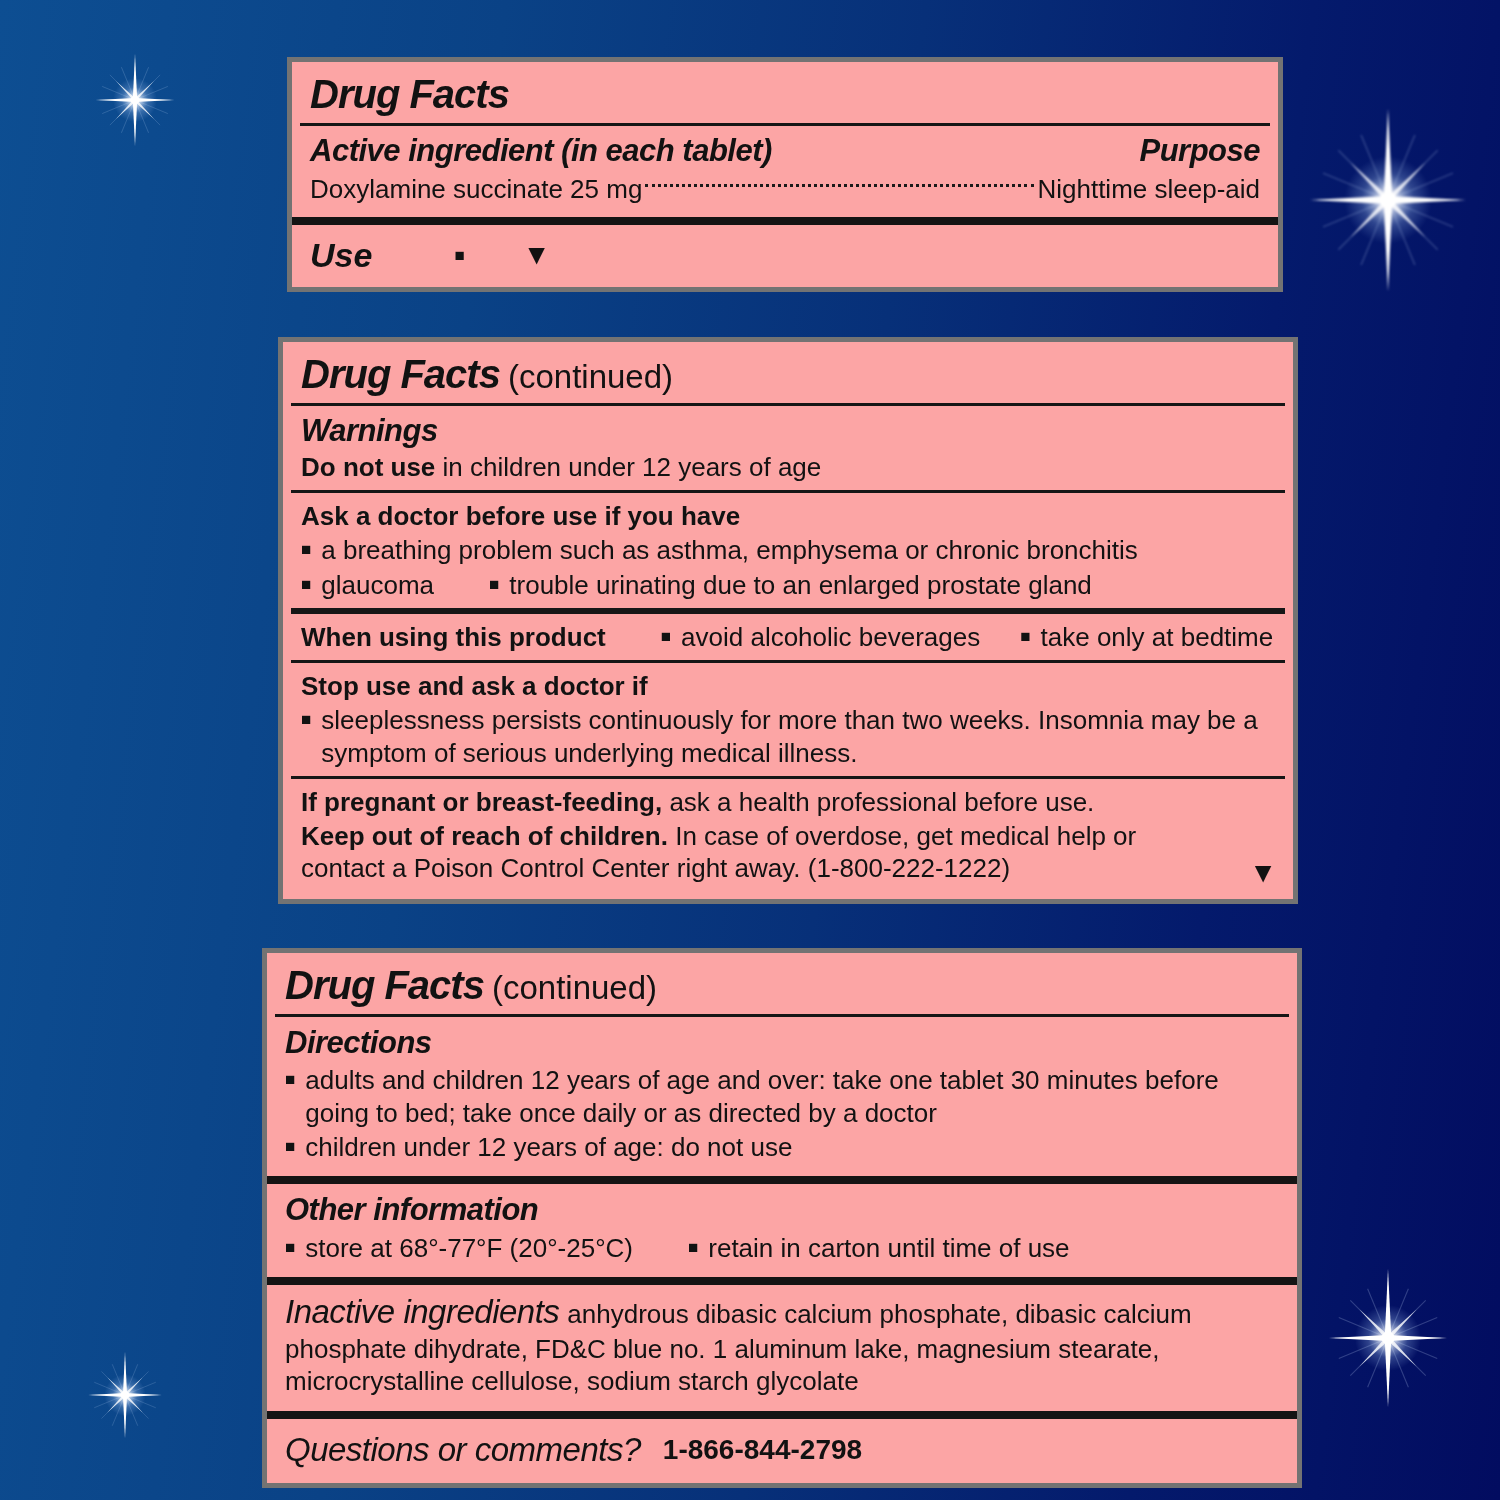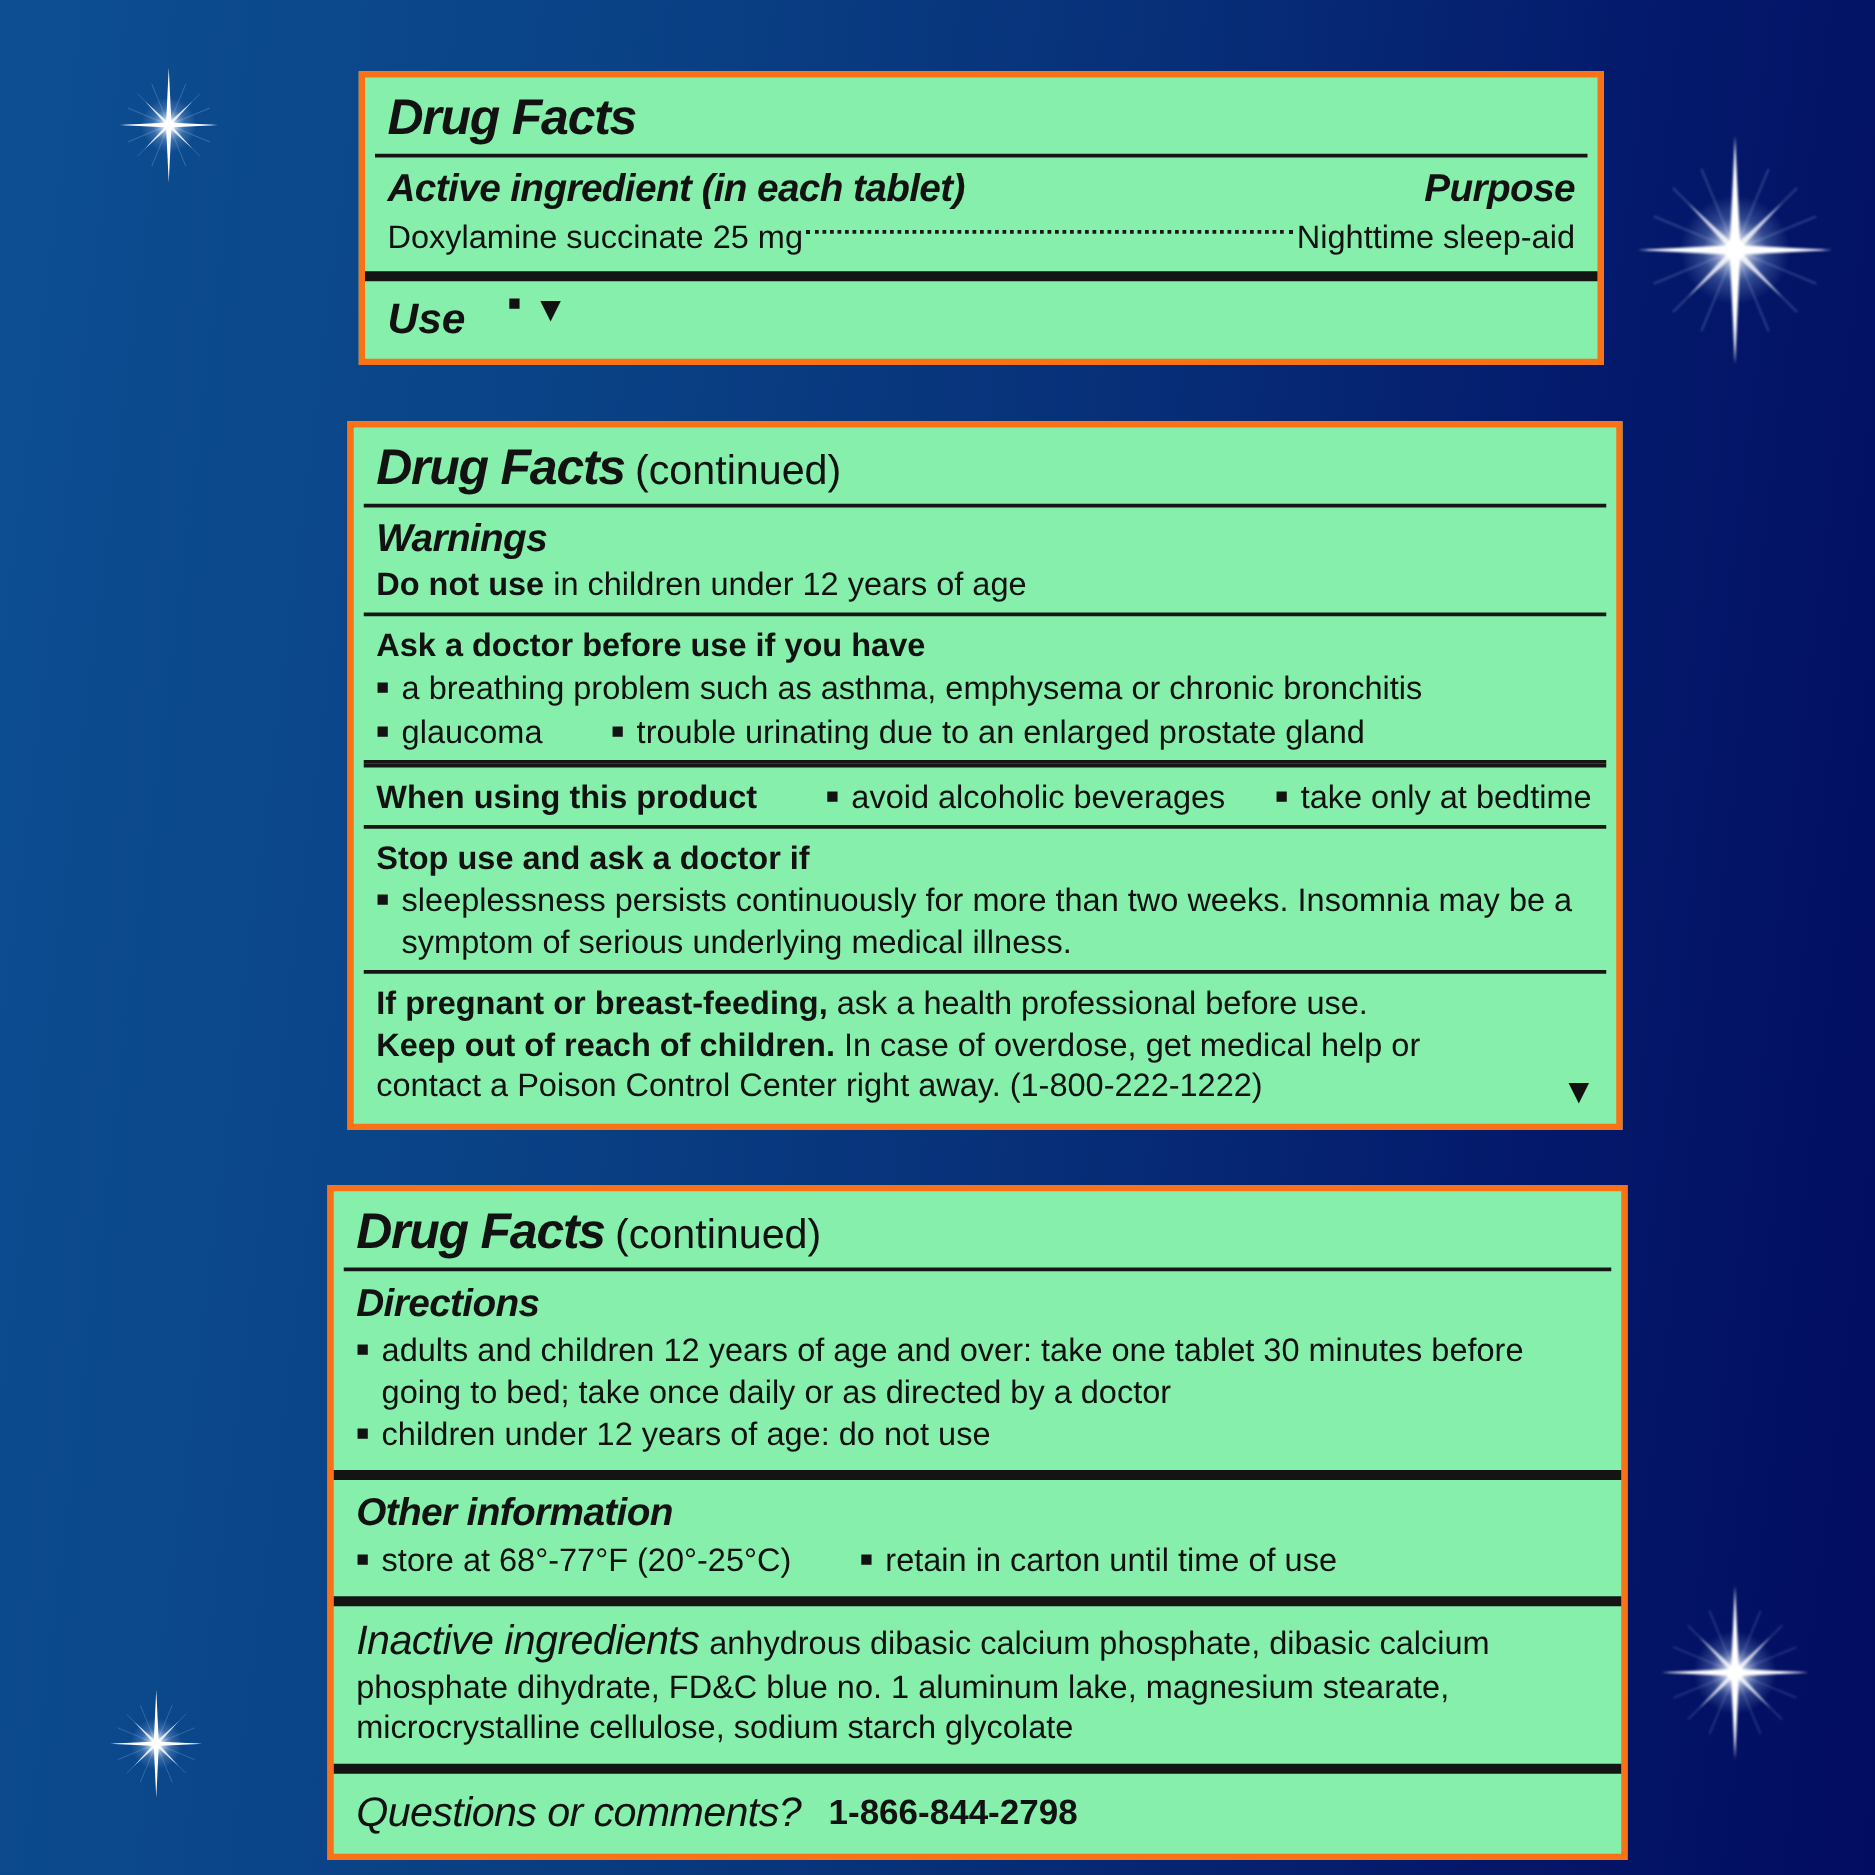--- a/index.html
+++ b/index.html
@@ -5,40 +5,40 @@
   html,body{margin:0;padding:0;}
   body{
     width:1500px;height:1500px;position:relative;overflow:hidden;
     background:linear-gradient(97deg,#0d4e92 0%,#0a4286 30%,#073079 55%,#041a6c 78%,#020c60 100%);
     font-family:"Liberation Sans", sans-serif;
     color:#121212;
   }
   .star{position:absolute;pointer-events:none;}
   .panel{
     position:absolute;box-sizing:border-box;
-    background:#86efac;border:5px solid #f97316;
+    background:#fca5a5;border:5px solid #737373;
   }
   .row{padding:7px 18px;}
   .title-row{padding:10px 18px 6px;}
   .h1{font-size:40px;font-weight:bold;font-style:italic;letter-spacing:-1px;}
   .cont{font-size:33px;font-weight:normal;font-style:normal;margin-left:8px;letter-spacing:0;}
   .h2{font-size:31px;font-weight:bold;font-style:italic;letter-spacing:-0.5px;}
   .body-t{font-size:26px;line-height:1.24;}
   .b{font-weight:bold;}
   .rule{border-top:3px solid #161616;margin:0 8px;}
   .bar{height:8px;background:#141414;}
   .flex{display:flex;align-items:baseline;}
   .between{justify-content:space-between;}
   .bi{display:flex;align-items:flex-start;}
   .bullet{font-size:17px;line-height:1;margin:7px 10px 0 0;flex:none;}
   .txt{flex:1;}
   .leader{flex:1;border-bottom:3px dotted #1a1a1a;margin:0 3px 7px;}
   .tri{font-size:28px;line-height:1;color:#111;}
   .use-label{font-size:34px;font-weight:bold;font-style:italic;margin-right:34px;}
-  .use-row{display:flex;align-items:flex-start;padding:9px 18px 11px;}
+  .use-row{display:flex;align-items:center;padding:9px 18px 11px;gap:48px;}
   .gap40{display:inline-block;width:40px;}
   .gap55{display:inline-block;width:55px;}
   .rel{position:relative;}
   .tri-abs{position:absolute;right:16px;bottom:12px;}
   .inline-h{font-size:33px;font-weight:normal;font-style:italic;letter-spacing:-0.5px;margin-right:8px;}
   .phone{font-size:28px;font-weight:bold;font-style:normal;margin-left:14px;letter-spacing:0;}
   .mt2{margin-top:2px;}
 </style>
 </head>
 <body>

